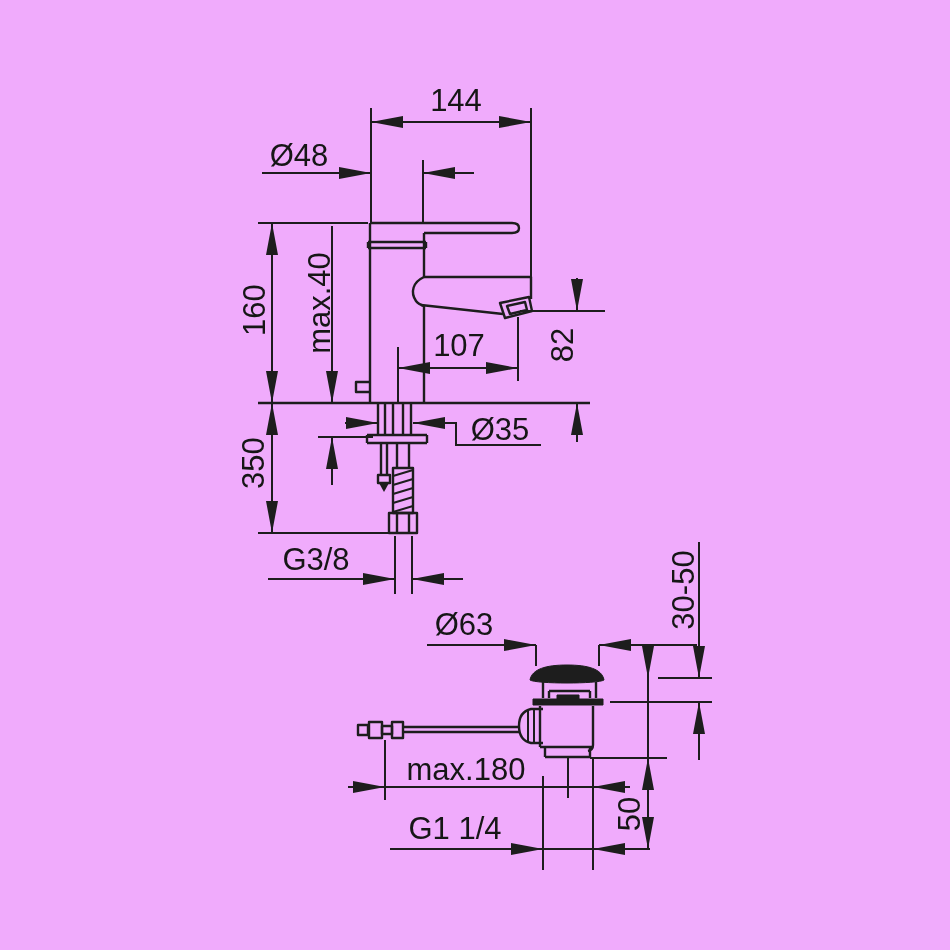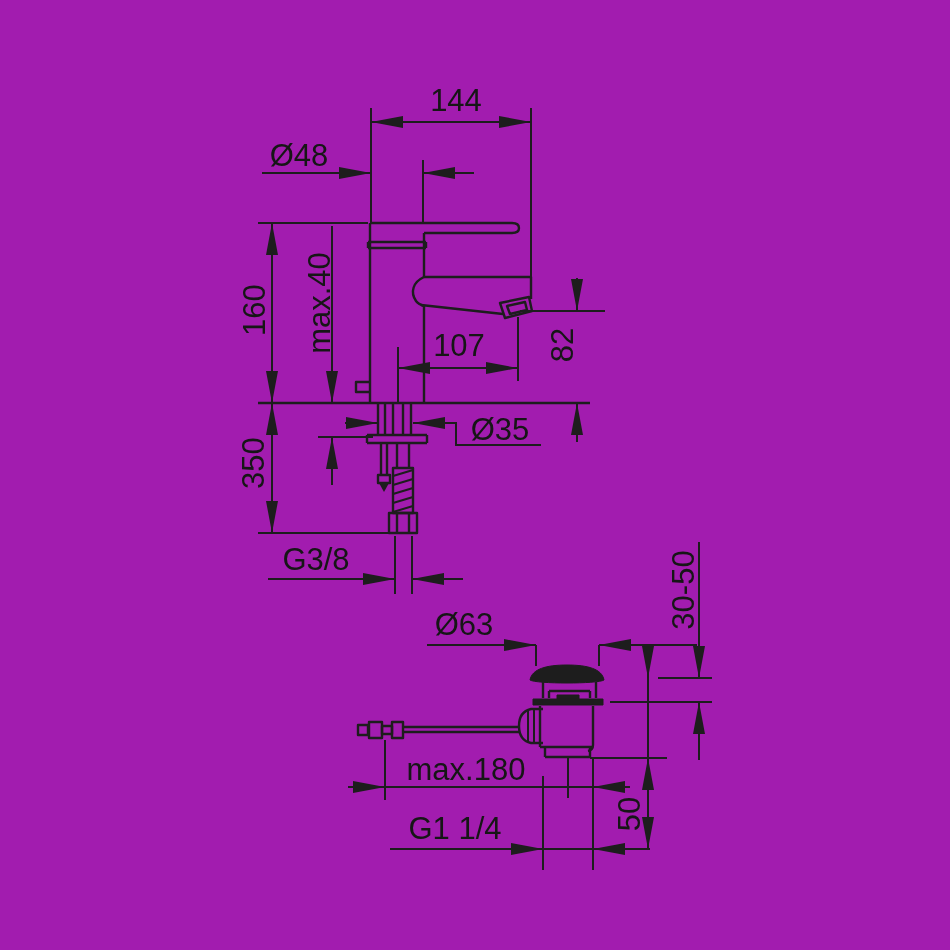--- a/index.html
+++ b/index.html
@@ -1,16 +1,16 @@
 <!DOCTYPE html>
 <html><head>
 <meta charset="utf-8">
 <style>
   html,body{margin:0;padding:0;background:#fff;}
-  .stage{position:relative;width:950px;height:950px;background:#a21caf;overflow:hidden;}
+  .stage{position:relative;width:950px;height:950px;background:#f0abfc;overflow:hidden;}
   svg{position:absolute;left:0;top:0;}
   .ln{stroke:#1d1d1d;stroke-width:2.4;fill:none;stroke-linejoin:round;stroke-linecap:butt;}
   .dln{stroke:#1d1d1d;stroke-width:2;fill:none;stroke-linecap:butt;}
   .ar{fill:#1d1d1d;stroke:none;}
   .blk{fill:#1d1d1d;stroke:#1d1d1d;stroke-width:1;}
   .lbl{font-family:"Liberation Sans","DejaVu Sans",sans-serif;font-size:31px;fill:#161616;}
 </style>
 </head>
 <body>
 

